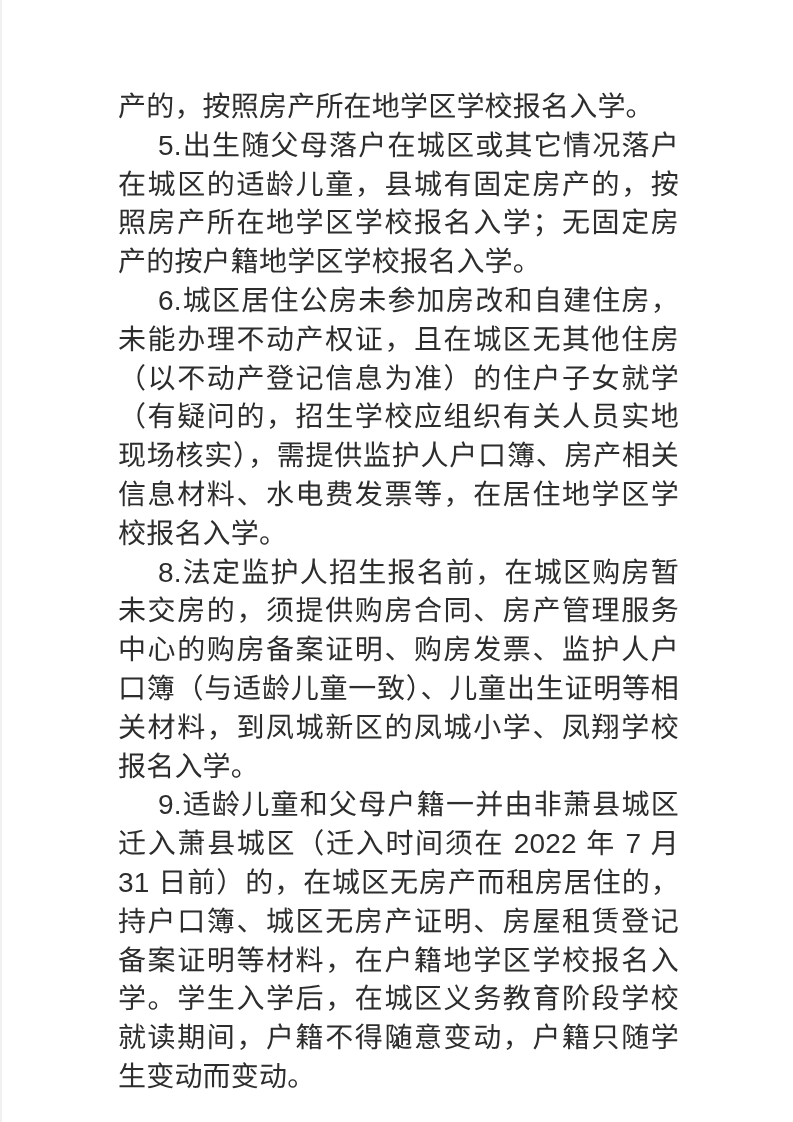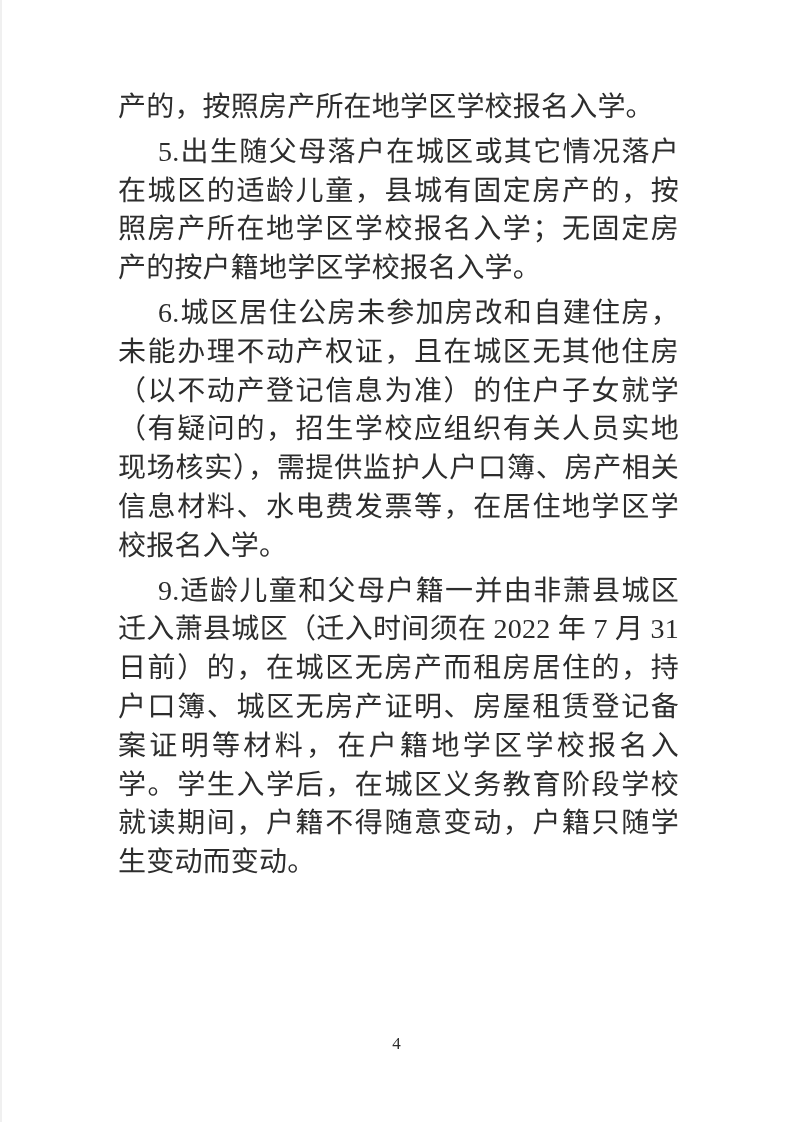--- a/index.html
+++ b/index.html
@@ -10,21 +10,21 @@
     width: 793px;
     height: 1122px;
     background: #ffffff;
     overflow: hidden;
   }
   .page {
     position: relative;
     width: 793px;
     height: 1122px;
     background: #ffffff;
-    font-family: Liberation Serif, serif;
+    font-family: Liberation Sans, sans-serif;
     color: #2d2d2d;
   }
   
   .edge-line {
     position: absolute;
     left: 0;
     top: 0;
     width: 2px;
     height: 100%;
     background: #f0f0f0;
@@ -39,21 +39,20 @@
     margin: 0;
     font-size: 28px;
     line-height: 38.8px;
     text-align: justify;
     text-justify: inter-character;
     letter-spacing: 0.2px;
     font-weight: 400;
   }
   .para.indent {
     text-indent: 40px;
-    margin-top: 6px;
   }
   .footer {
     position: absolute;
     top: 1034px;
     left: 0;
     width: 100%;
     text-align: center;
   }
   .footer span {
     font-size: 17px;
@@ -63,19 +62,20 @@
 </head>
 <body>
 
 <div class="page">
   <div class="edge-line"></div>
 
   <main class="content">
     <p class="para">产的，按照房产所在地学区学校报名入学。</p>
     <p class="para indent">5.出生随父母落户在城区或其它情况落户在城区的适龄儿童，县城有固定房产的，按照房产所在地学区学校报名入学；无固定房产的按户籍地学区学校报名入学。</p>
     <p class="para indent">6.城区居住公房未参加房改和自建住房，未能办理不动产权证，且在城区无其他住房（以不动产登记信息为准）的住户子女就学（有疑问的，招生学校应组织有关人员实地现场核实），需提供监护人户口簿、房产相关信息材料、水电费发票等，在居住地学区学校报名入学。</p>
+    <p class="para indent">8.法定监护人招生报名前，在城区购房暂未交房的，须提供购房合同、房产管理服务中心的购房备案证明、购房发票、监护人户口簿（与适龄儿童一致）、儿童出生证明等相关材料，到凤城新区的凤城小学、凤翔学校报名入学。</p>
     <p class="para indent">9.适龄儿童和父母户籍一并由非萧县城区迁入萧县城区（迁入时间须在 2022 年 7 月 31 日前）的，在城区无房产而租房居住的，持户口簿、城区无房产证明、房屋租赁登记备案证明等材料，在户籍地学区学校报名入学。学生入学后，在城区义务教育阶段学校就读期间，户籍不得随意变动，户籍只随学生变动而变动。</p>
   </main>
 
   <div class="footer">
     <span>4</span>
   </div>
 </div>
 
 </body></html>

